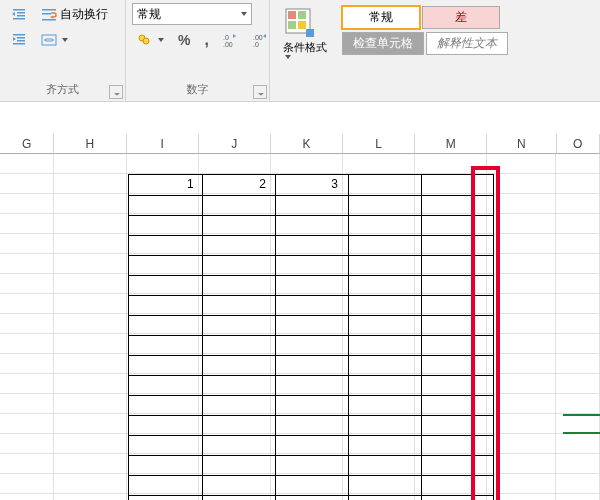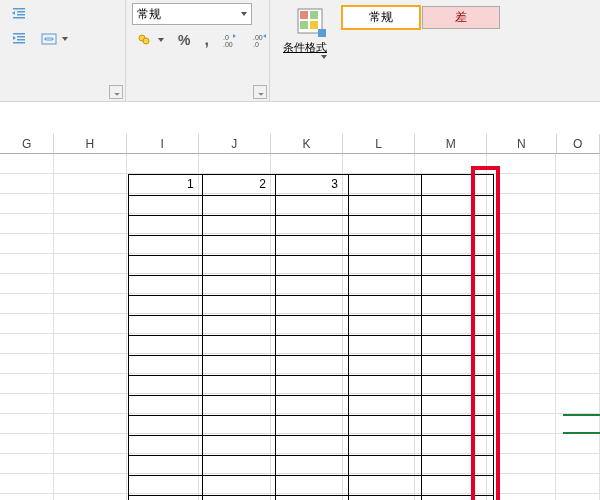--- a/index.html
+++ b/index.html
@@ -3,21 +3,21 @@
 <meta charset="utf-8">
 <style>
 * { box-sizing: border-box; margin: 0; padding: 0; }
 body { font-family: "Microsoft YaHei", "SimSun", Arial, sans-serif; font-size: 12px; background: #fff; overflow: hidden; width: 600px; height: 500px; }
 .ribbon { background: #f1f1f1; border-bottom: 1px solid #d4d4d4; height: 102px; display: flex; }
 .ribbon-group { border-right: 1px solid #d4d4d4; padding: 3px 6px 0 6px; display: flex; flex-direction: column; position: relative; }
 .ribbon-group-label { position: absolute; bottom: 0; left: 0; right: 0; text-align: center; font-size: 11px; color: #666; padding: 2px 0 4px 0; }
 .ribbon-row { display: flex; align-items: center; gap: 4px; margin-bottom: 3px; }
 .rbtn { display: inline-flex; align-items: center; gap: 3px; padding: 2px 4px; cursor: pointer; border: 1px solid transparent; }
 .icon { width: 16px; height: 16px; display: inline-block; }
-.vbtn { display: flex; flex-direction: column; align-items: flex-end; padding: 2px 6px; cursor: pointer; border: 1px solid transparent; text-decoration: underline; }
+.vbtn { display: flex; flex-direction: column; align-items: flex-start; padding: 2px 6px; cursor: pointer; border: 1px solid transparent; }
 .vbtn .bigicon { width: 32px; height: 32px; }
 .vbtn .lbl { font-size: 11px; margin-top: 2px; }
 .dd-caret { width: 0; height: 0; border-left: 3px solid transparent; border-right: 3px solid transparent; border-top: 4px solid #555; display: inline-block; margin-left: 2px; }
 .number-format-box { width: 120px; height: 22px; border: 1px solid #ababab; background: #fff; display: flex; align-items: center; padding: 0 4px; justify-content: space-between; }
 .style-box { border: 1px solid #ababab; background: #fff; padding: 2px 10px; font-size: 12px; min-width: 78px; text-align: center; display: inline-block; }
 .style-box.selected { outline: 2px solid #f4a920; outline-offset: -1px; }
 .style-box.pink { background: #f8d4d4; color: #9c0006; }
 .style-box.gray { background: #a6a6a6; color: #fff; }
 .style-box.italic { font-style: italic; color: #7f7f7f; }
 .dialog-launcher { position: absolute; right: 2px; bottom: 2px; width: 14px; height: 14px; border: 1px solid #b4b4b4; display: flex; align-items: center; justify-content: center; cursor: pointer; }
@@ -45,20 +45,30 @@
     <div class="ribbon-row">
       <span class="rbtn">
           <span class="icon"><svg viewBox="0 0 16 16">
               <rect x="2" y="2" width="12" height="1.5" fill="#5b9bd5"></rect>
               <rect x="6" y="5" width="8" height="1.5" fill="#5b9bd5"></rect>
               <rect x="6" y="8" width="8" height="1.5" fill="#5b9bd5"></rect>
               <rect x="2" y="11" width="12" height="1.5" fill="#5b9bd5"></rect>
               <polygon points="1,7 4,5 4,9" fill="#5b9bd5"></polygon>
             </svg></span>
         </span>
+      <span class="rbtn">
+        <span class="icon"><svg viewBox="0 0 16 16">
+              <rect x="1" y="2" width="14" height="1.5" fill="#5b9bd5"></rect>
+              <rect x="1" y="6" width="9" height="1.5" fill="#5b9bd5"></rect>
+              <path d="M10 6 h3 a2 2 0 0 1 0 4 h-2" fill="none" stroke="#ed7d31" stroke-width="1.5"></path>
+              <polygon points="9,10 12,8.5 12,11.5" fill="#ed7d31"></polygon>
+              <rect x="1" y="12" width="14" height="1.5" fill="#5b9bd5"></rect>
+            </svg></span>
+        <span>自动换行</span>
+      </span>
     </div>
     <div class="ribbon-row">
       <span class="rbtn">
           <span class="icon"><svg viewBox="0 0 16 16">
               <rect x="2" y="2" width="12" height="1.5" fill="#5b9bd5"></rect>
               <rect x="6" y="5" width="8" height="1.5" fill="#5b9bd5"></rect>
               <rect x="6" y="8" width="8" height="1.5" fill="#5b9bd5"></rect>
               <rect x="2" y="11" width="12" height="1.5" fill="#5b9bd5"></rect>
               <polygon points="5,7 2,5 2,9" fill="#5b9bd5"></polygon>
             </svg></span>
@@ -66,20 +76,21 @@
       <span class="rbtn">
         <span class="icon"><svg viewBox="0 0 16 16">
               <rect x="1" y="3" width="14" height="10" fill="none" stroke="#5b9bd5"></rect>
               <rect x="5" y="6" width="6" height="4" fill="#a5c8e4"></rect>
               <polygon points="3,8 5,6.5 5,9.5" fill="#5b9bd5"></polygon>
               <polygon points="13,8 11,6.5 11,9.5" fill="#5b9bd5"></polygon>
             </svg></span>
         <span class="dd-caret"></span>
       </span>
     </div>
+    <div class="ribbon-group-label">齐方式</div>
     <div class="dialog-launcher"></div>
   </div>
 
   <div class="ribbon-group" style="width:144px">
     <div class="ribbon-row">
       <div class="number-format-box">
         <span>常规</span>
         <span class="dd-caret"></span>
       </div>
     </div>
@@ -105,20 +116,21 @@
             </svg></span>
         </span>
       <span class="rbtn">
           <span class="icon"><svg viewBox="0 0 16 16">
               <text x="0" y="8" font-size="7" fill="#555">.00</text>
               <text x="0" y="15" font-size="7" fill="#555">.0</text>
               <polygon points="10,4 13,2 13,6" fill="#5b9bd5"></polygon>
             </svg></span>
         </span>
     </div>
+    <div class="ribbon-group-label">数字</div>
     <div class="dialog-launcher"></div>
   </div>
 
   <div class="ribbon-group" style="border-right:none;padding-right:2px">
     <div style="display:flex;gap:2px">
       <div class="vbtn">
         <span class="bigicon"><svg viewBox="0 0 32 32">
               <rect x="3" y="3" width="24" height="24" fill="#fff" stroke="#888"></rect>
               <rect x="5" y="5" width="8" height="8" fill="#e4897b"></rect>
               <rect x="15" y="5" width="8" height="8" fill="#9fd08b"></rect>
@@ -129,20 +141,24 @@
         <span class="lbl">条件格式</span>
         <span class="dd-caret"></span>
       </div>
     </div>
   </div>
 
   <div class="ribbon-group" style="border-right:none;padding-top:6px">
     <div class="ribbon-row" style="gap:2px">
       <span class="style-box selected">常规</span>
       <span class="style-box pink">差</span>
+    </div>
+    <div class="ribbon-row" style="gap:2px">
+      <span class="style-box gray">检查单元格</span>
+      <span class="style-box italic">解释性文本</span>
     </div>
   </div>
 
 </div>
 
 <div class="sheet-area">
   <div style="height:32px"></div>
   <div class="col-headers" id="col-headers">
       <div class="col-h" style="width: 55px;">G</div>
       <div class="col-h" style="width: 73px;">H</div>

